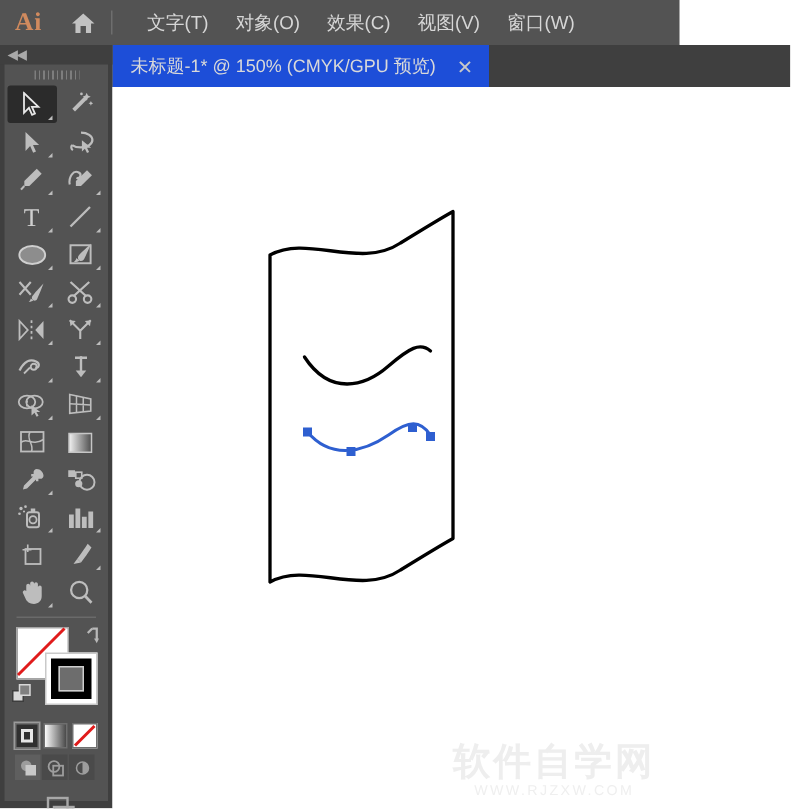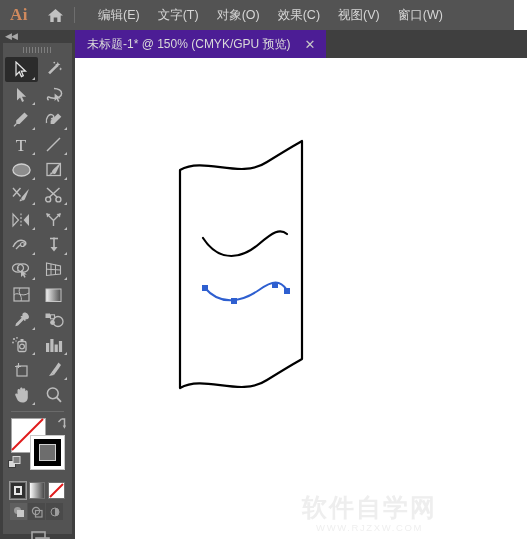--- a/index.html
+++ b/index.html
@@ -6,21 +6,21 @@
   body{
     width:527px;height:539px;overflow:hidden;
     background:#ffffff;
     font-family:"Liberation Sans","DejaVu Sans",sans-serif;
     -webkit-font-smoothing:antialiased;
   }
   #app{position:relative;width:527px;height:539px;overflow:hidden;background:#fff;}
 
   
   .menubar{
-    position:absolute;left:0;top:0;width:514px;height:30px;
+    position:absolute;left:0;top:0;width:453px;height:30px;
     background:#535353;display:flex;align-items:center;
   }
   .ai-logo{
     width:38px;height:30px;display:flex;align-items:center;justify-content:center;
     color:#d08a5e;font-size:17px;font-weight:bold;letter-spacing:0.5px;
     font-family:"Liberation Serif","DejaVu Serif",serif;
   }
   .home-btn{
     width:34px;height:30px;display:flex;align-items:center;justify-content:center;
     cursor:pointer;
@@ -30,21 +30,21 @@
   .menu-item{
     color:#d6d6d6;font-size:12.5px;padding:4px 9px;cursor:pointer;white-space:nowrap;
   }
 
   
   .tabbar{
     position:absolute;left:75px;top:30px;width:452px;height:28px;
     background:#3f3f3f;display:flex;align-items:flex-end;
   }
   .doc-tab{
-    height:28px;background:#4c1d95;display:flex;align-items:center;
+    height:28px;background:#1d4ed8;display:flex;align-items:center;
     padding:0 8px 0 12px;cursor:pointer;
   }
   .doc-tab-label{color:#d9d9d9;font-size:12px;white-space:nowrap;}
   .doc-tab-close{
     color:#c8c8c8;font-size:13px;margin-left:11px;line-height:1;cursor:pointer;
     padding:0 3px;
   }
 
   
   .toolpanel{
@@ -158,21 +158,20 @@
 
   <div class="menubar">
     <div class="ai-logo">Ai</div>
     <div class="home-btn">
       <svg width="17" height="15" viewBox="0 0 17 15" aria-hidden="true">
         <path d="M8.5 1 L16 7.6 L13.7 7.6 L13.7 14 L10.3 14 L10.3 9.4 L6.7 9.4 L6.7 14 L3.3 14 L3.3 7.6 L1 7.6 Z" fill="#c2c2c2"></path>
       </svg>
     </div>
     <div class="menu-sep"></div>
     <div class="menu-items">
-      <div class="menu-item">编辑(E)</div>
       <div class="menu-item">文字(T)</div>
       <div class="menu-item">对象(O)</div>
       <div class="menu-item">效果(C)</div>
       <div class="menu-item">视图(V)</div>
       <div class="menu-item">窗口(W)</div>
     </div>
   </div>
 
   <div class="tabbar">
     <div class="doc-tab">

